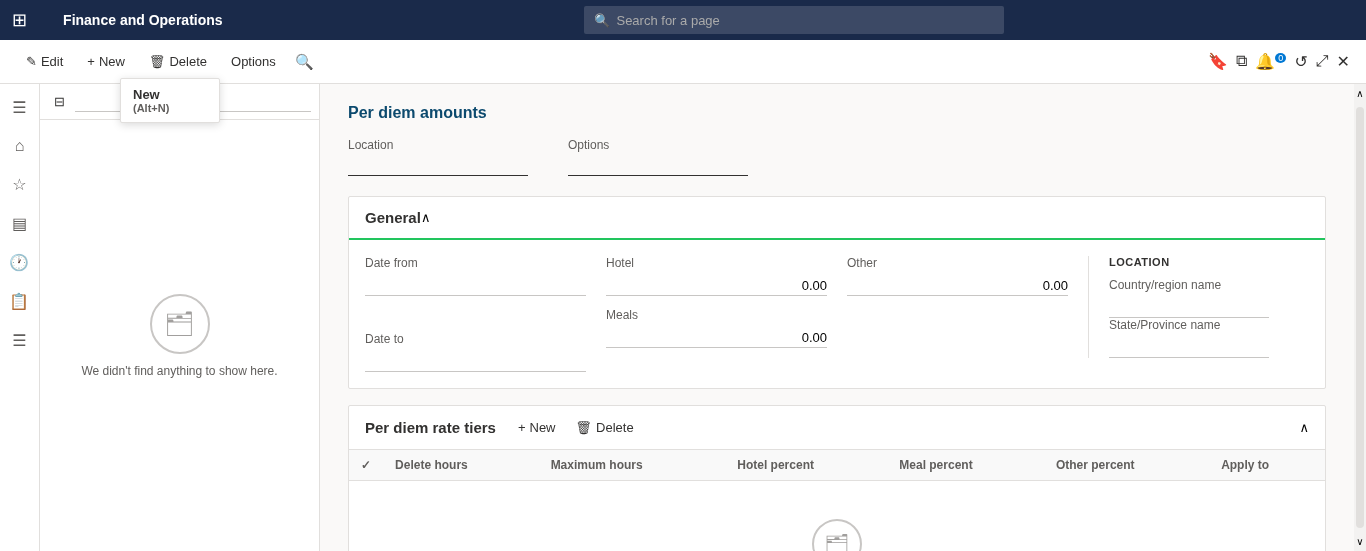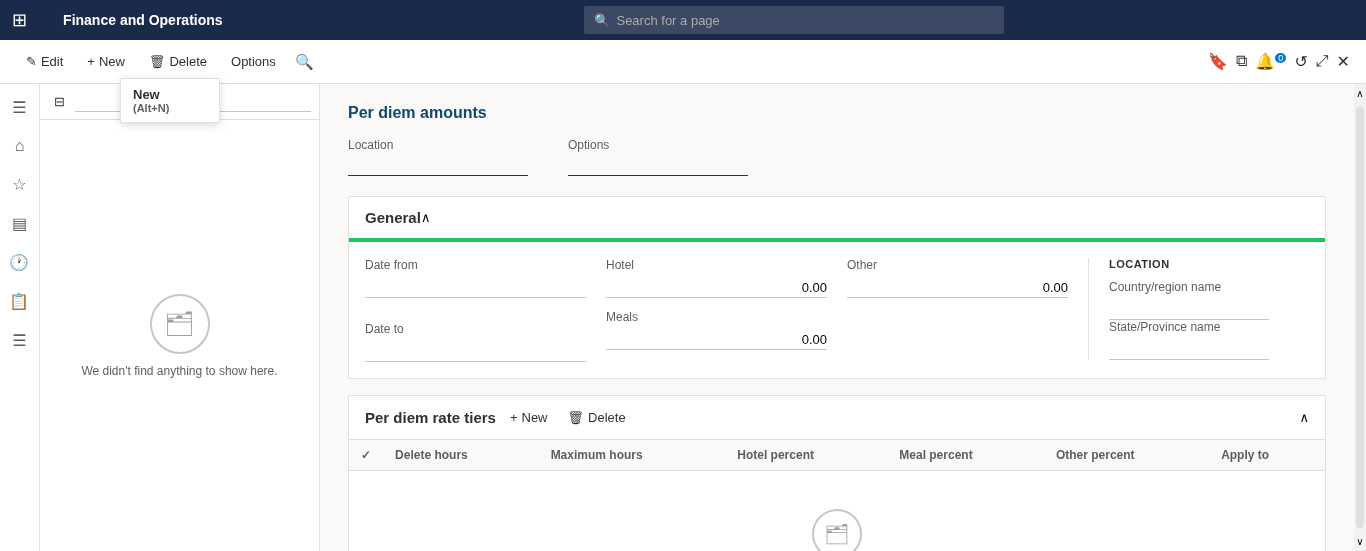--- a/index.html
+++ b/index.html
@@ -105,21 +105,21 @@
     .field-label { font-size: 12px; color: #605e5c; margin-bottom: 4px; }
     .field-underline {
       border: none; border-bottom: 1px solid #323130; outline: none;
       font-size: 13px; padding: 2px 0; background: transparent; width: 180px;
     }
 
     
     .collapsible-section { background: #fff; border: 1px solid #e1dfdd; border-radius: 2px; margin-bottom: 16px; }
     .collapsible-header {
       display: flex; align-items: center; 
-      padding: 12px 16px; cursor: pointer; border-bottom: 4px solid #22c55e;
+      padding: 12px 16px; cursor: pointer; border-bottom: 2px solid #22c55e;
     }
     .collapsible-header .sec-title { font-size: 15px; font-weight: 600; color: #323130; }
     .collapsible-body { padding: 16px; }
     .form-field { display: flex; flex-direction: column; }
     .form-label { font-size: 12px; color: #605e5c; margin-bottom: 6px; }
     .form-input {
       border: none; border-bottom: 1px solid #c8c6c4; outline: none;
       font-size: 13px; padding: 2px 0; background: transparent;
     }
     .form-input.right { text-align: right; }
@@ -247,21 +247,21 @@
 
     <div class="collapsible-section">
       <div class="collapsible-header">
         <span class="sec-title">General</span>
         <span>∧</span>
       </div>
       <div class="collapsible-body">
         <div style="display:grid; grid-template-columns: 1fr 1fr 1fr 1fr; gap:20px; align-items:start;">
 
           <div>
-            <div class="form-field" style="margin-bottom:24px;">
+            <div class="form-field" style="margin-bottom:36px;">
               <label class="form-label">Date from</label>
               <input class="form-input" style="">
             </div>
             <div class="form-field">
               <label class="form-label">Date to</label>
               <input class="form-input" style="">
             </div>
           </div>
 
           <div>
@@ -292,21 +292,21 @@
               <label class="form-label">State/Province name</label>
               <input class="form-input" style="width: 160px;">
             </div>
           </div>
         </div>
       </div>
     </div>
 
     <div class="rate-tiers-section">
       <div class="rate-tiers-header">
-        <div style="display:flex; align-items:center; gap:8px;">
+        <div style="display:flex; align-items:center; gap:16px;">
           <span style="font-size:15px; font-weight:600; color:#323130;">Per diem rate tiers</span>
           <div class="rate-tiers-toolbar">
             <button class="rt-btn">
               <span>+</span>
               <span>New</span>
             </button>
             <button class="rt-btn">
               <span>🗑</span>
               <span>Delete</span>
             </button>

